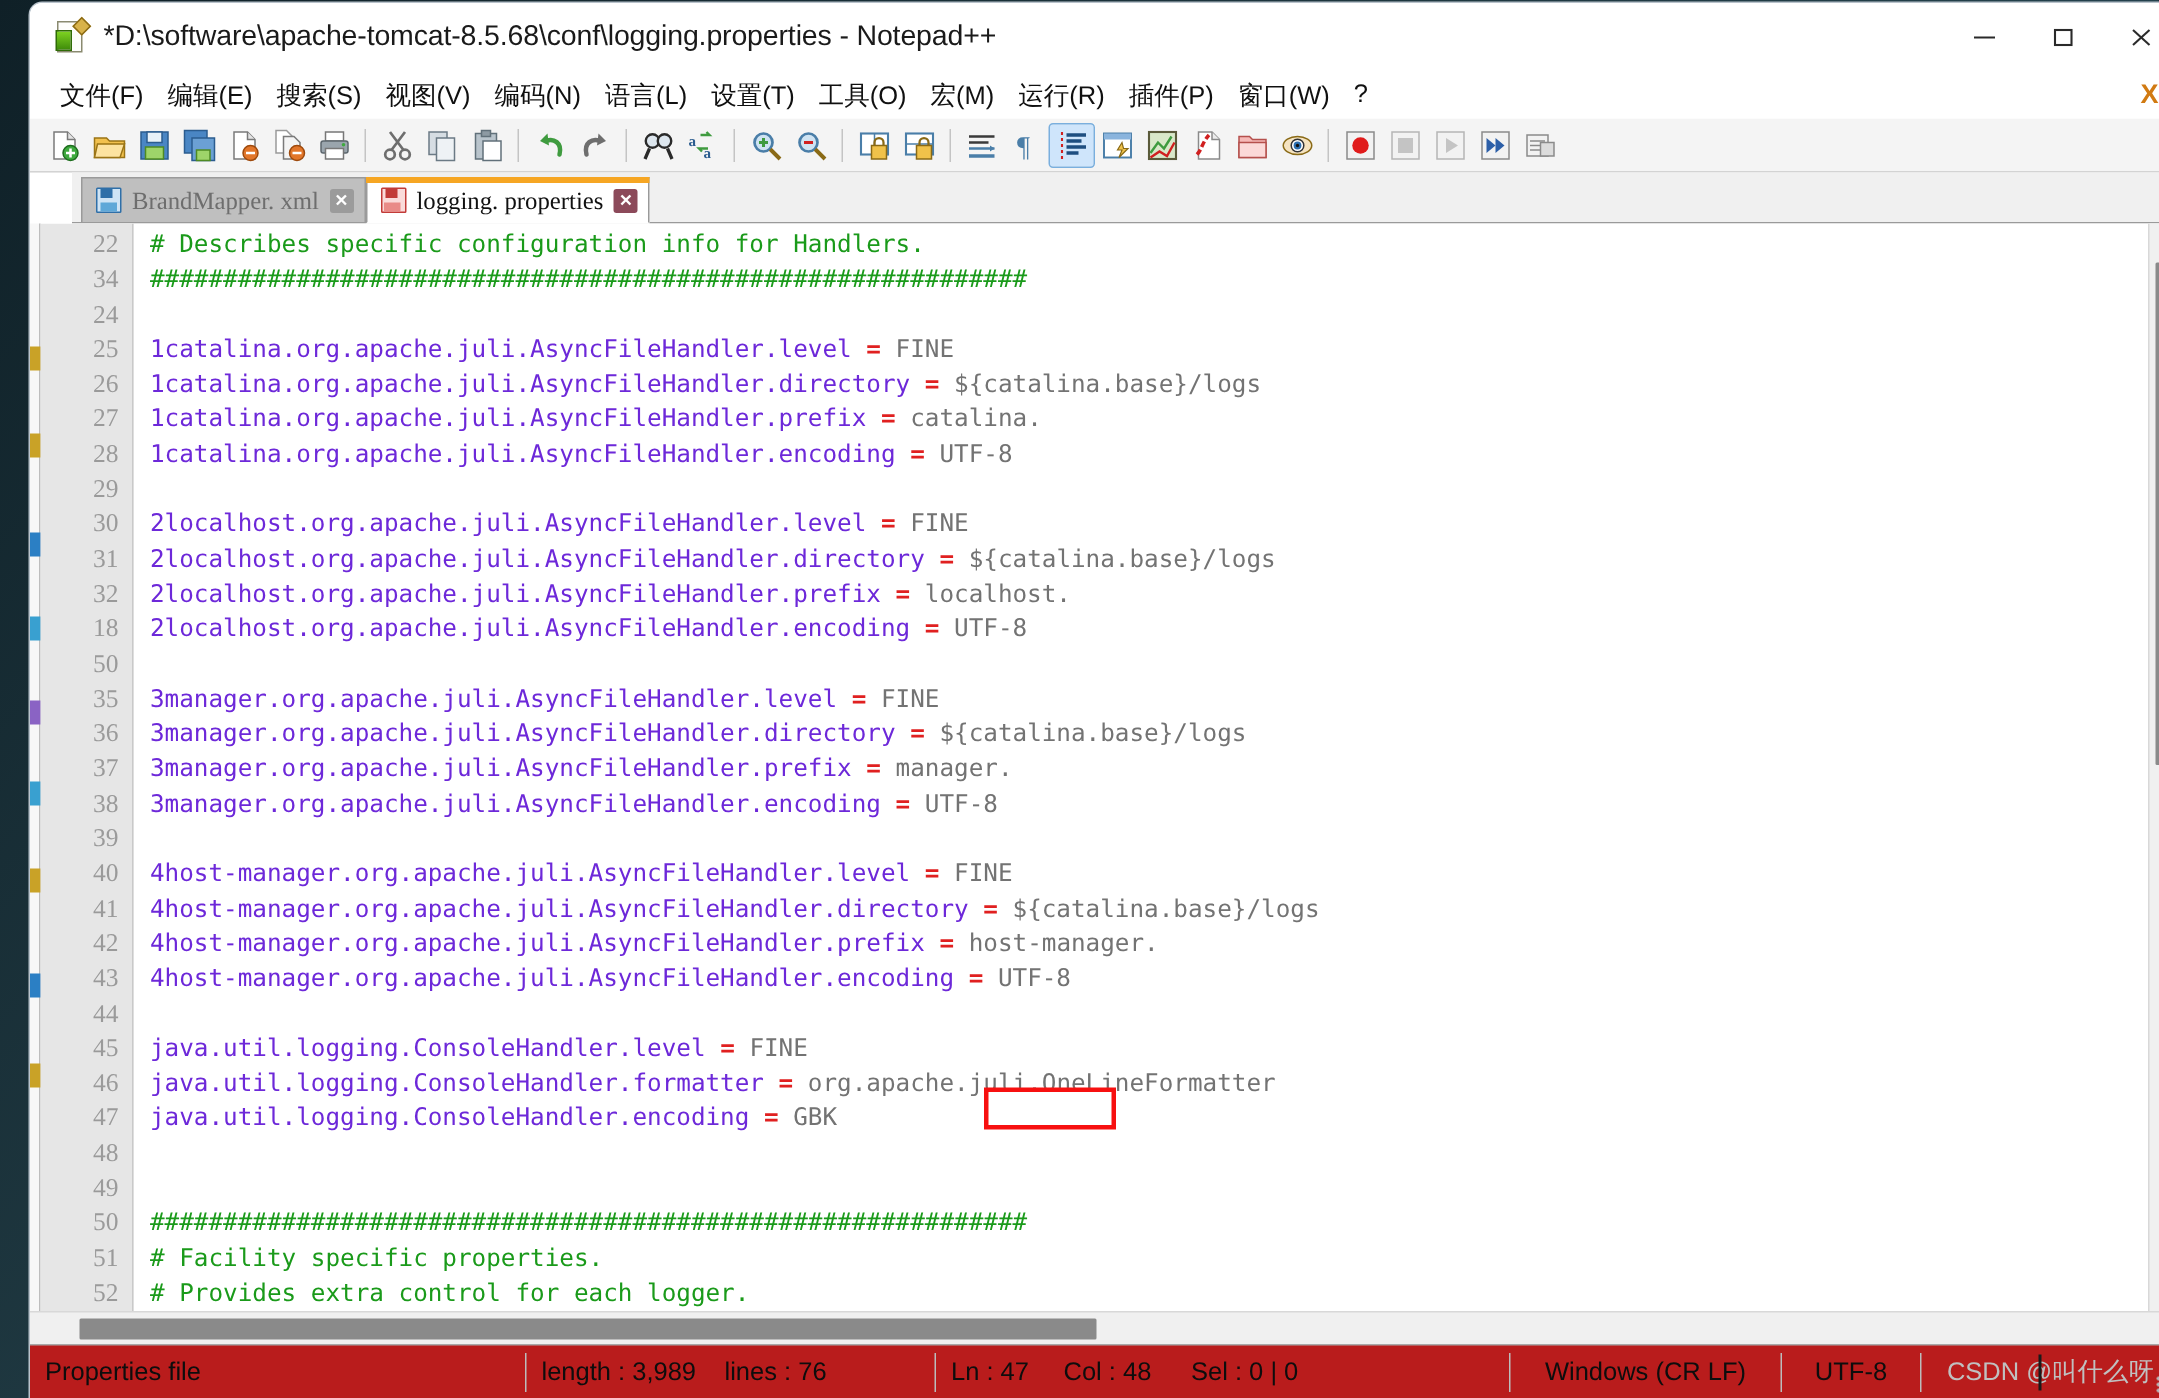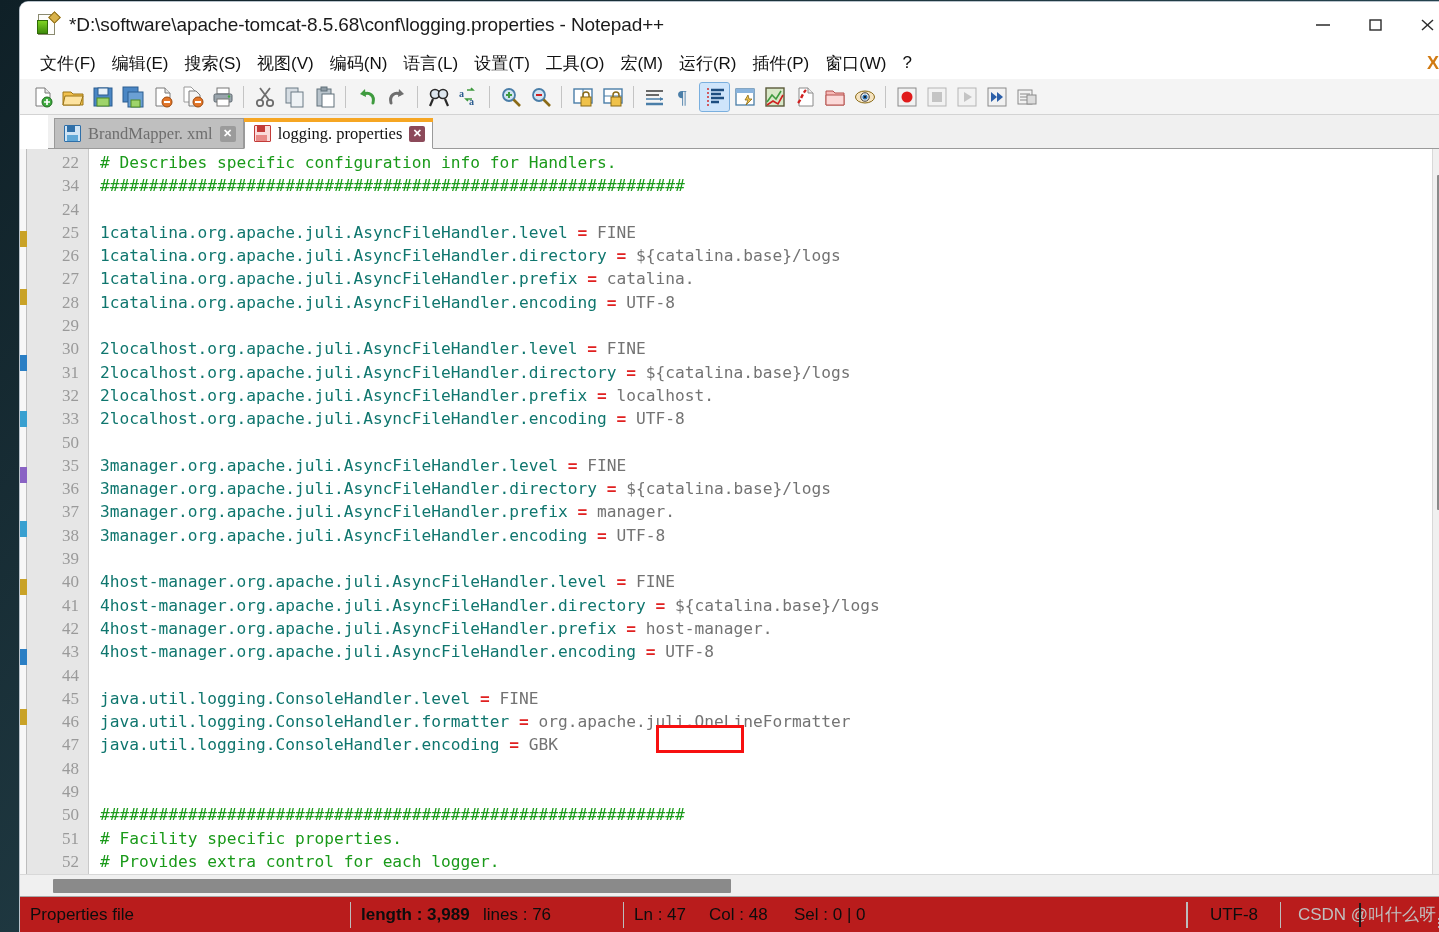--- a/index.html
+++ b/index.html
@@ -201,21 +201,21 @@
     position: relative;
   }
   #code .cl.hl::before {
     content:""; position:absolute; left:-11px; top:0;
     width: 1400px; height: 23.3px;
     background:#e8e8fb; z-index:-1;
   }
   .cmt { color:#1a9a1a; }
   .eq  { color:#e02020; font-weight:bold; }
   .val { color:#737373; }
-  .key { color:#0f766e; }
+  .key { color:#6d28d9; }
 
   #annot-box {
     position: absolute;
     border: 3px solid #f71010;
     pointer-events: none;
     z-index: 5;
   }
 
   
   #vscroll {
@@ -250,21 +250,21 @@
     font-size: 17px; color: #0d0d0d;
     position: relative;
   }
   .sb {
     height: 36px; display:flex; align-items:center;
     padding: 0 10px;
     white-space: nowrap;
   }
   .sbdiv { width:1px; height:26px; background:#bcbcbc; }
   #sb-doctype { width: 330px; padding-left: 10px; }
-  #sb-len { width: 122px; font-weight: bold; }
+  #sb-len { width: 122px; }
   #sb-lines { width: 150px; }
   #sb-ln { width: 75px; }
   #sb-col { width: 85px; }
   #sb-sel { flex: 1 1 auto; }
   #sb-eol { width: 180px; justify-content:center; }
   #sb-enc { width: 92px; justify-content:center; }
   #sb-wm {
     width: 172px; justify-content:center;
     color:#c0c0c0; font-size:17px;
   }
@@ -623,21 +623,21 @@
           <div class="ln">34</div>
           <div class="ln">24</div>
           <div class="ln">25</div>
           <div class="ln">26</div>
           <div class="ln">27</div>
           <div class="ln">28</div>
           <div class="ln">29</div>
           <div class="ln">30</div>
           <div class="ln">31</div>
           <div class="ln">32</div>
-          <div class="ln">33</div>
+          <div class="ln">18</div>
           <div class="ln">50</div>
           <div class="ln">35</div>
           <div class="ln">36</div>
           <div class="ln">37</div>
           <div class="ln">38</div>
           <div class="ln">39</div>
           <div class="ln">40</div>
           <div class="ln">41</div>
           <div class="ln">42</div>
           <div class="ln">43</div>
@@ -699,20 +699,21 @@
   <div id="statusbar">
     <div class="sb" id="sb-doctype">Properties file</div>
     <div class="sbdiv"></div>
     <div class="sb" id="sb-len">length : 3,989</div>
     <div class="sb" id="sb-lines">lines : 76</div>
     <div class="sbdiv"></div>
     <div class="sb" id="sb-ln">Ln : 47</div>
     <div class="sb" id="sb-col">Col : 48</div>
     <div class="sb" id="sb-sel">Sel : 0 | 0</div>
     <div class="sbdiv"></div>
+    <div class="sb" id="sb-eol">Windows (CR LF)</div>
     <div class="sbdiv"></div>
     <div class="sb" id="sb-enc">UTF-8</div>
     <div class="sbdiv"></div>
     <div class="sb" id="sb-wm">CSDN @叫什么呀</div>
     <div id="caret-overlay"></div>
     <div id="grip"></div>
   </div>
 
 </div>
 

